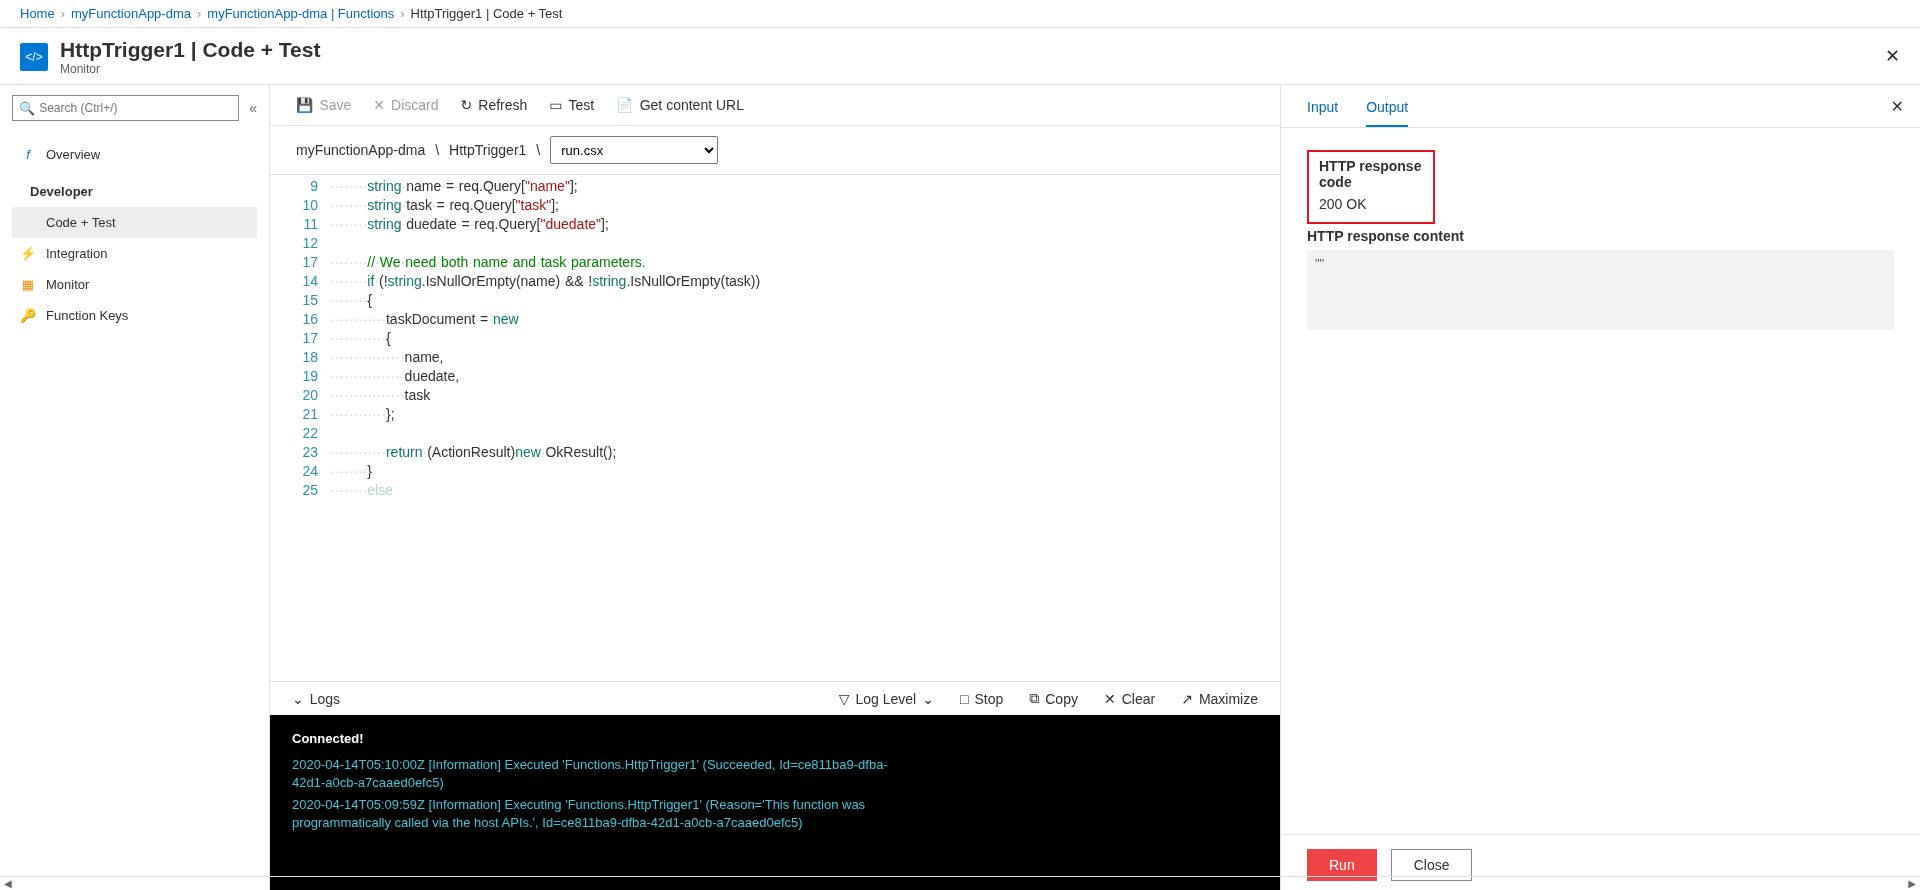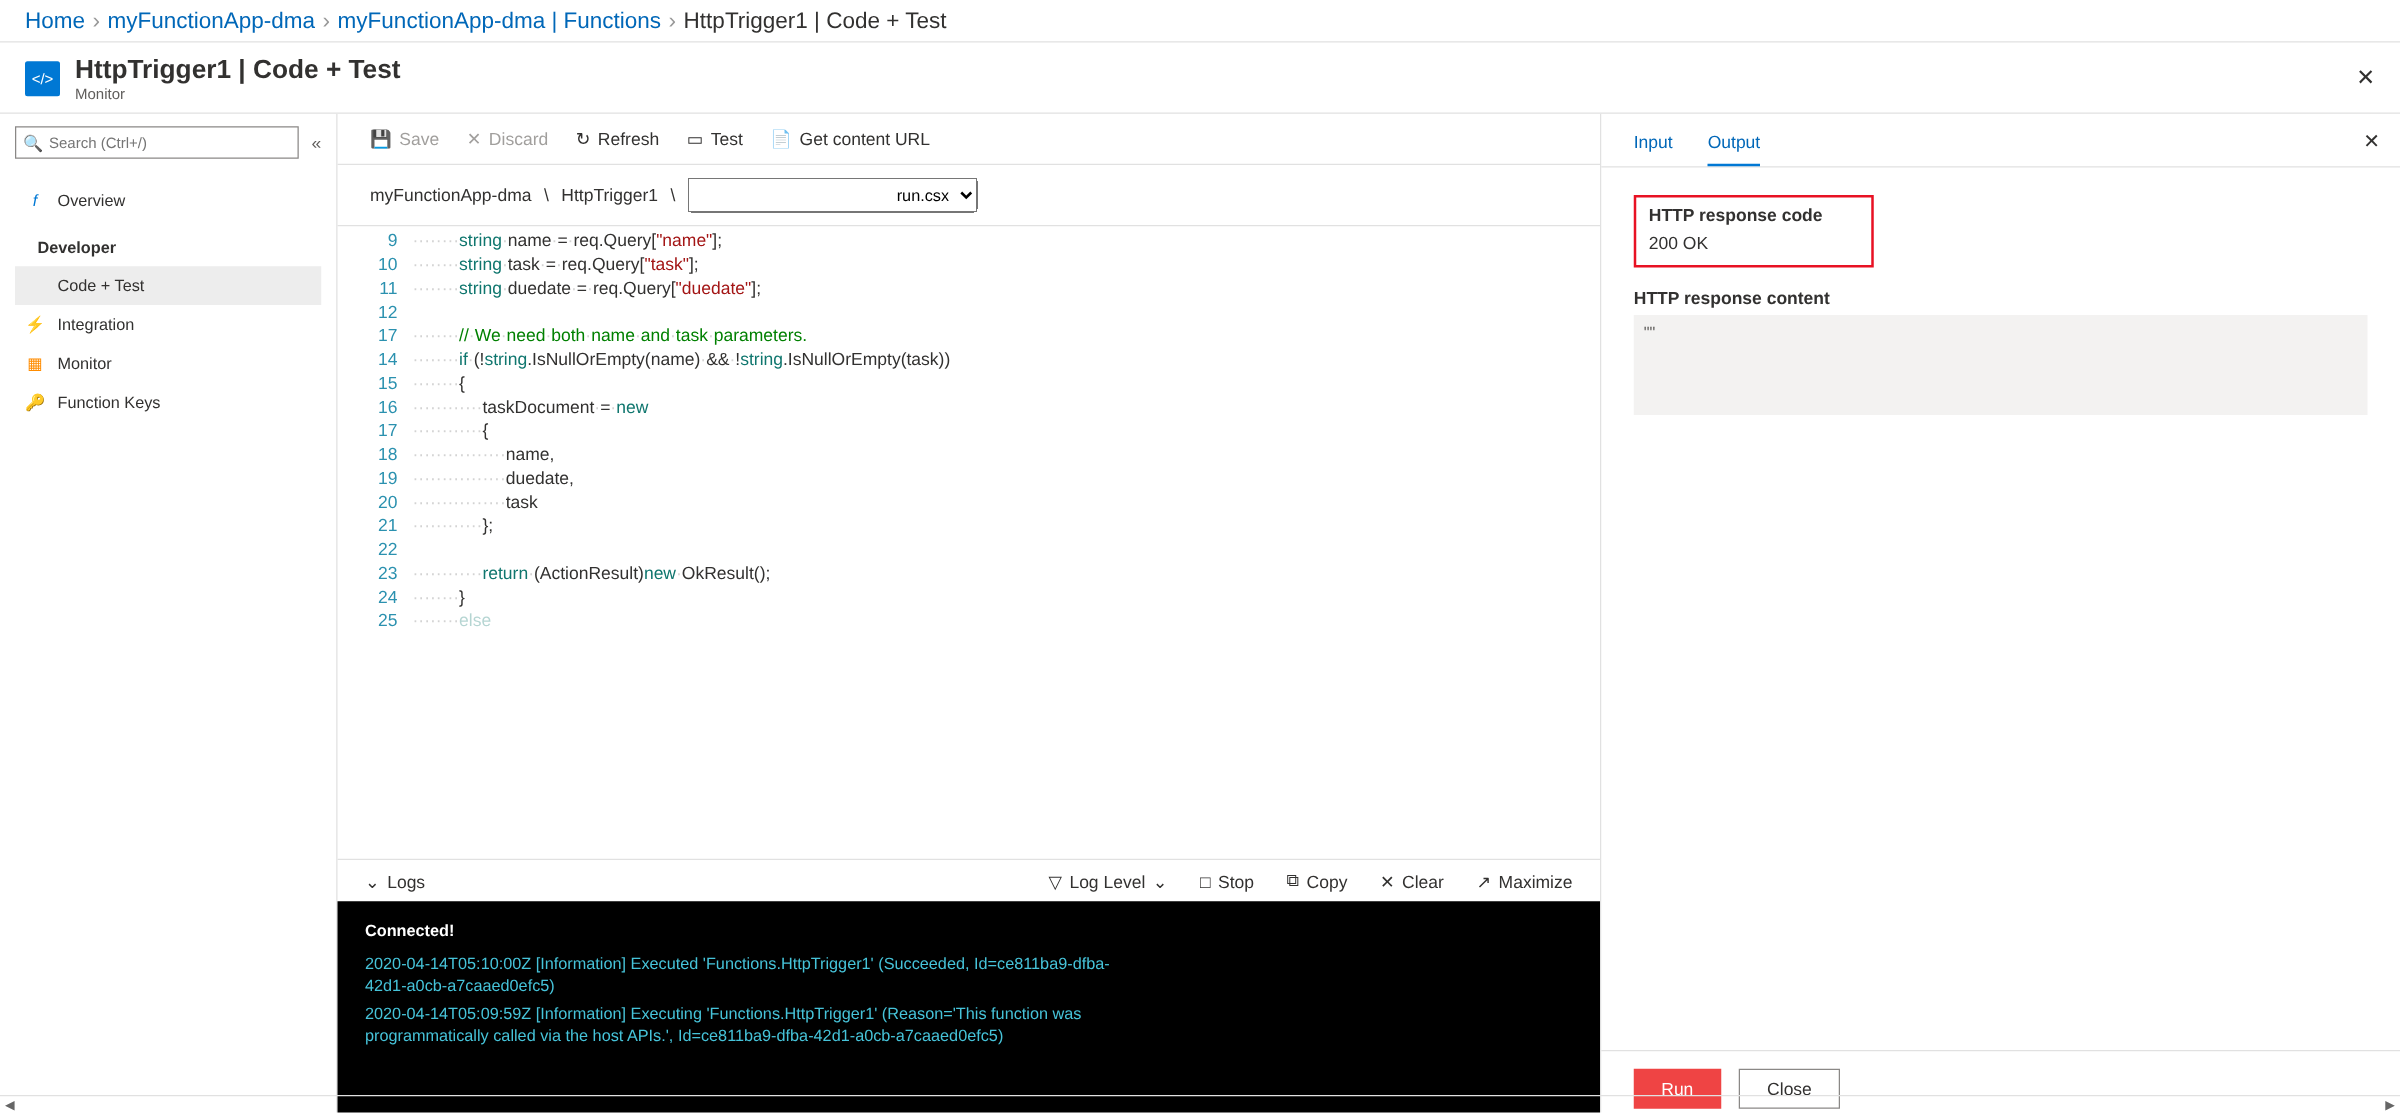--- a/index.html
+++ b/index.html
@@ -1,19 +1,19 @@
 <!DOCTYPE html>
 <html><head>
 <meta charset="utf-8">
 <style>
 * { margin:0; padding:0; box-sizing:border-box; font-family:"Segoe UI",Tahoma,sans-serif; }
 body { background:#fff; color:#323130; font-size:13px; width:1920px; height:890px; overflow:hidden; position:relative; }
 
 
-.breadcrumb { padding:6px 20px; font-size:18px; display:flex; align-items:flex-start; gap:6px; border-bottom:1px solid #e1e1e1; }
+.breadcrumb { padding:6px 20px; font-size:13px; display:flex; align-items:flex-start; gap:6px; border-bottom:1px solid #e1e1e1; }
 .breadcrumb a { color:#0067b8; text-decoration:none; }
 .breadcrumb .sep { color:#999; }
 .breadcrumb .current { color:#323130; }
 
 
 .page-header { display:flex; align-items:center; padding:10px 20px 8px 20px; border-bottom:1px solid #e1e1e1; position:relative;}
 .page-header .icon-box { width:28px; height:28px; background:#0078d4; border-radius:2px; color:#fff; display:flex; align-items:center; justify-content:center; font-size:12px; margin-right:12px;}
 .page-header h1 { font-size:21px; font-weight:600; }
 .page-header .subtitle { font-size:12px; color:#605e5c; }
 .page-header .close-x { position:absolute; right:20px; top:50%; transform:translateY(-50%); font-size:18px; color:#323130; cursor:pointer; }
@@ -31,21 +31,21 @@
 .nav-item.selected { background:#ededed; }
 .nav-item .ico { width:16px; text-align:center; }
 .nav-section { font-weight:600; font-size:13px; margin:14px 0 8px 18px; }
 
 
 .editor-region { flex:1; display:flex; flex-direction:column; position:relative; }
 .toolbar { display:flex; align-items:center; gap:22px; padding:12px 26px; font-size:14px; color:#323130; border-bottom:1px solid #e1e1e1;}
 .toolbar-item { display:flex; align-items:center; gap:6px; cursor:pointer; }
 .toolbar-item.disabled { color:#a19f9d; }
 .path-row { display:flex; align-items:center; gap:10px; padding:10px 26px; font-size:14px; border-bottom:1px solid #e1e1e1;}
-.path-row select { height:28px; width:232px; font-size:13px; padding:2px 6px;text-align:right; }
+.path-row select { height:28px; width:168px; font-size:13px; padding:2px 6px; }
 .code-area { flex:1; overflow:auto; font-family:Consolas,monospace; font-size:14px; line-height:19px; padding-top:2px; }
 .code-line { display:flex; }
 .gutter { width:60px; text-align:right; color:#2b91af; padding-right:12px; }
 .code { white-space:pre; }
 .ws { color:#d3d3d3; }
 .kw { color:#0f766e; }
 .str { color:#a31515; }
 .cm { color:#008000; }
 
 
@@ -60,21 +60,21 @@
 .console .logline { color:#46c3d9; margin-bottom:4px; line-height:18px; max-width:610px; word-wrap:break-word;}
 
 
 .right-panel { width:640px; border-left:1px solid #e1e1e1; display:flex; flex-direction:column; position:relative;}
 .right-panel .close-x2 { position:absolute; right:16px; top:12px; font-size:16px; cursor:pointer;}
 .tabs { display:flex; gap:28px; padding:14px 26px 0 26px; border-bottom:1px solid #e1e1e1; }
 .tab { padding-bottom:10px; cursor:pointer; font-size:14px; }
 .tab.inactive { color:#0067b8; }
 .tab.active { color:#0067b8; border-bottom:2px solid #0078d4; font-weight:400;}
 .output-body { padding:22px 26px; flex:1; }
-.resp-box { border:2px solid #e81123; padding:6px 10px 10px 10px; width:192px; margin-bottom:16px;}
+.resp-box { border:2px solid #e81123; padding:6px 10px 10px 10px; width:128px; margin-bottom:4px;}
 .resp-box .lbl { font-size:14px; font-weight:600; margin-bottom:6px;}
 .resp-box .val { font-size:14px; color:#323130;}
 .content-lbl { font-size:14px; font-weight:600; margin-bottom:6px;}
 .content-box { background:#f3f2f1; border:none; height:80px; padding:6px 8px; font-size:13px; color:#605e5c;}
 .run-bar { border-top:1px solid #e1e1e1; padding:14px 26px; display:flex; gap:14px; }
 .btn { height:32px; padding:0 22px; font-size:14px; cursor:pointer; display:inline-flex; align-items:center; }
 .btn-primary { background:#ef4444; color:#fff; border:none; }
 .btn-default { background:#fff; border:1px solid #8a8886; color:#323130; }
 
 

